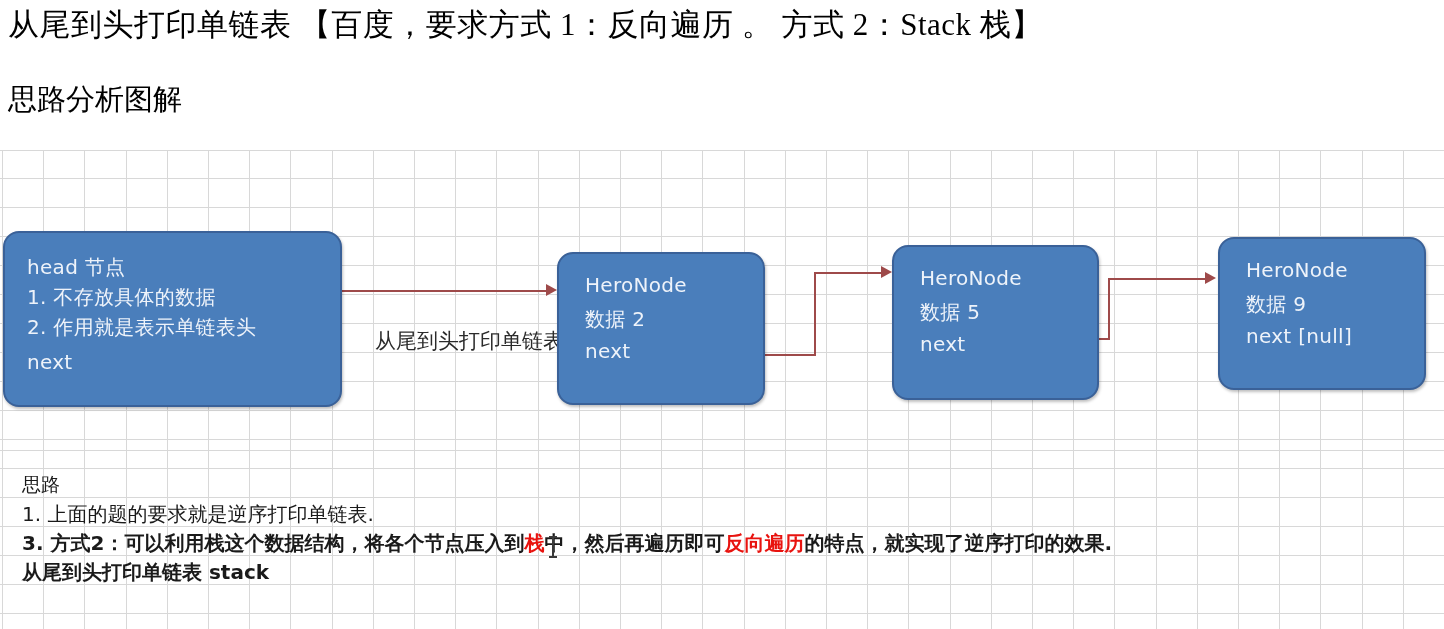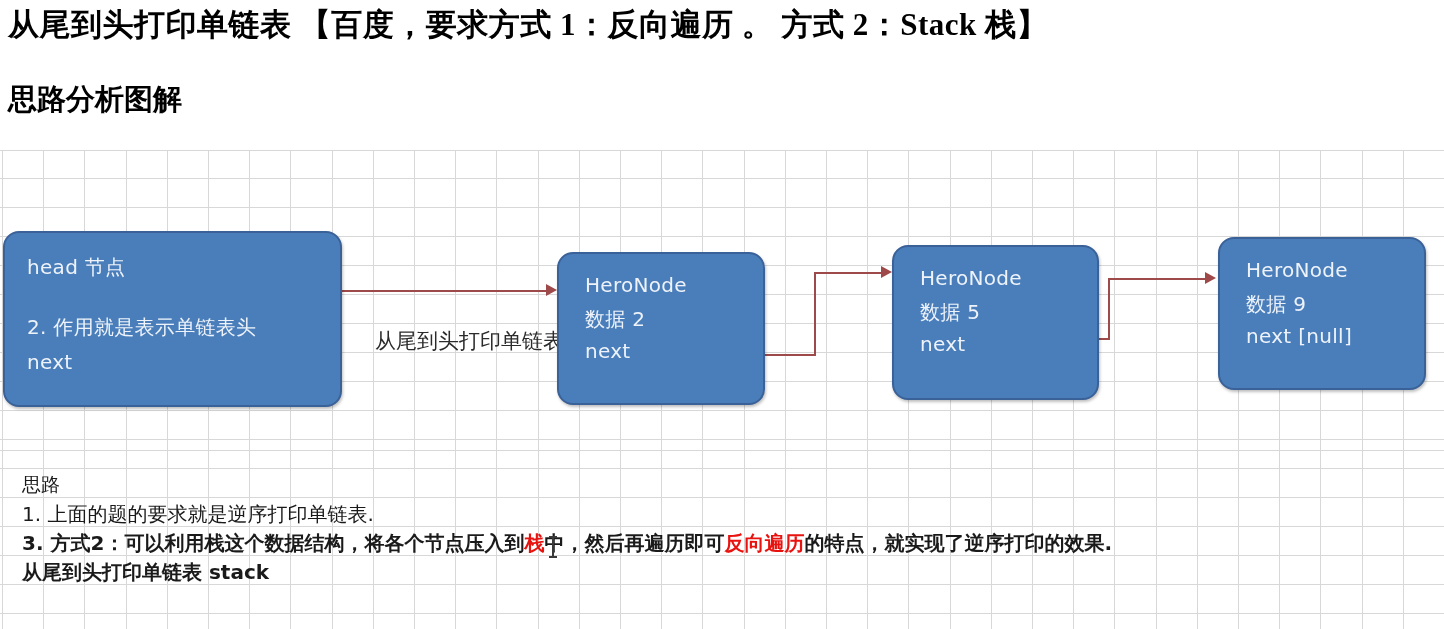--- a/index.html
+++ b/index.html
@@ -14,21 +14,20 @@
     font-family: "Liberation Sans", "DejaVu Sans", sans-serif;
     position: relative;
   }
 
   
   .doc-head {
     position: absolute;
     left: 0; top: 0;
     width: 1160px;
     height: 150px;
-    font-weight: bold;
   }
   .doc-line-1 {
     position: absolute;
     left: 8px;
     top: 4px;
     font-family: "Liberation Serif", "DejaVu Serif", serif;
     font-size: 31px;
     color: #000000;
     white-space: nowrap;
     letter-spacing: 0.5px;
@@ -240,20 +239,21 @@
   <div class="seg h" style="left:814px; top:122px; width:70px;"></div>
   <div class="arrowhead" style="left:881px; top:116px;"></div>
 
   <div class="seg h" style="left:924px;  top:188px; width:186px;"></div>
   <div class="seg v" style="left:1108px; top:128px; height:62px;"></div>
   <div class="seg h" style="left:1108px; top:128px; width:100px;"></div>
   <div class="arrowhead" style="left:1205px; top:122px;"></div>
 
   <div class="node" id="node-head">
     <div class="nline l0">head 节点</div>
+    <div class="nline l1">1. 不存放具体的数据</div>
     <div class="nline l2">2. 作用就是表示单链表头</div>
     <div class="nline l3">next</div>
   </div>
 
   <div class="node hero" id="node-2">
     <div class="nline l0">HeroNode</div>
     <div class="nline l1">数据 2</div>
     <div class="nline l2">next</div>
   </div>
 

